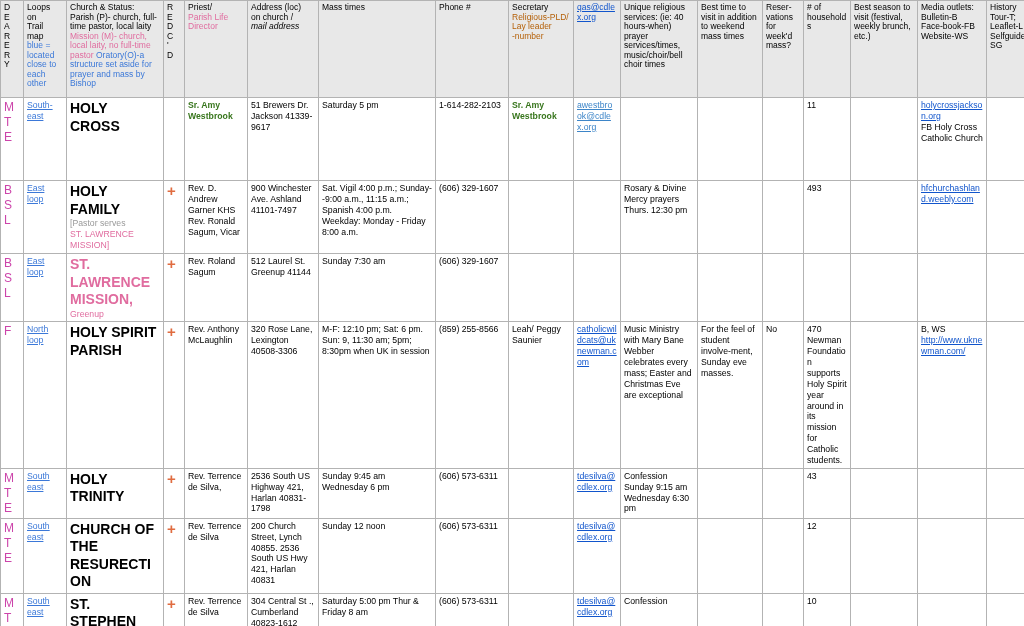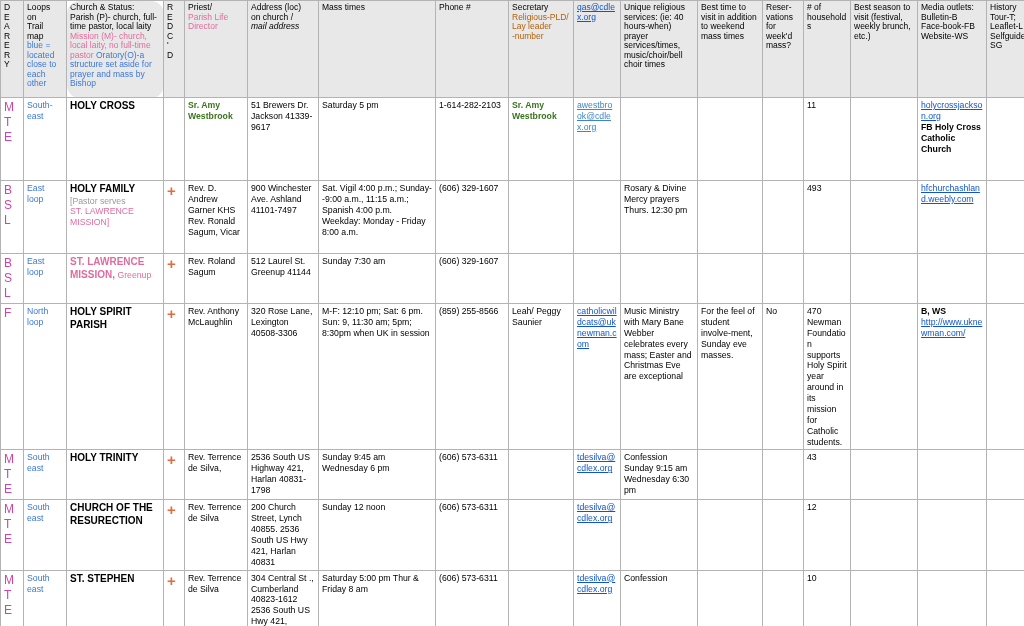--- a/index.html
+++ b/index.html
@@ -34,40 +34,40 @@
     line-height: 1.12;
     vertical-align: top;
     height: 92px;
   }
   .hdr-blue { color: #3b78d8; font-weight: normal; }
   .hdr-pink { color: #e06c9f; font-weight: normal; }
   .hdr-orange { color: #b45f06; font-weight: normal; }
   .hdr-sub { font-weight: normal; }
   .c-dear   { width: 16px; }
   .c-loops  { width: 36px; }
-  .c-church { width: 90px; border-radius: 13px; }
+  .c-church { width: 90px; }
   .c-red    { width: 14px; }
   .c-priest { width: 56px; }
   .c-addr   { width: 64px; }
   .c-mass   { width: 110px; }
   .c-phone  { width: 66px; }
   .c-sec    { width: 58px; }
   .c-email  { width: 40px; }
   .c-uniq   { width: 70px; }
   .c-best   { width: 58px; margin-left: 45px; }
   .c-resv   { width: 34px; margin-left: 26px; }
   .c-house  { width: 40px; }
   .c-season { width: 60px; }
   .c-media  { width: 62px; }
   .c-hist   { width: 42px; }
 
   tbody td { font-size: 8.7px; line-height: 1.25; }
   .dear { color: #cc44aa; font-size: 12px; letter-spacing: 0; line-height: 1.25;}
-  .loops { color: #3b78d8; font-size: 8.7px; }
-  .churchname { font-weight: bold; font-size: 10px; }
+  .loops { color: #3b78d8; font-size: 8.7px; text-decoration: underline; }
+  .churchname { font-weight: bold; font-size: 14px; }
   .pastor-note { color: #999999; font-weight: normal; }
   .mission-pink { color: #e06c9f; }
   .priest-green { color: #38761d; font-weight: bold; }
   .priest-bold { font-weight: normal; }
   .plus {
     color: #e06c40;
     font-size: 15px;
     font-weight: bold;
     line-height: 1;
     text-align: center;
@@ -80,21 +80,21 @@
   }
   .link-teal { color: #3d85c8; }
   .sec-green { color: #38761d; font-weight: bold; }
   .row-h1 > td { height: 78px; }
   .row-h2 > td { height: 68px; }
   .row-h3 > td { height: 42px; }
   .row-h4 > td { height: 130px; }
   .row-h5 > td { height: 44px; }
   .row-h6 > td { height: 52px; }
   .row-h7 > td { height: 72px; }
-  .media-bold { font-weight: bold; }
+  .media-bold { font-weight: normal; }
 </style>
 </head>
 <body>
 
 <table class="sheet">
   <thead>
     <tr>
       <th class="c-dear">
         <span>D</span><br>
         <span>E</span><br>

